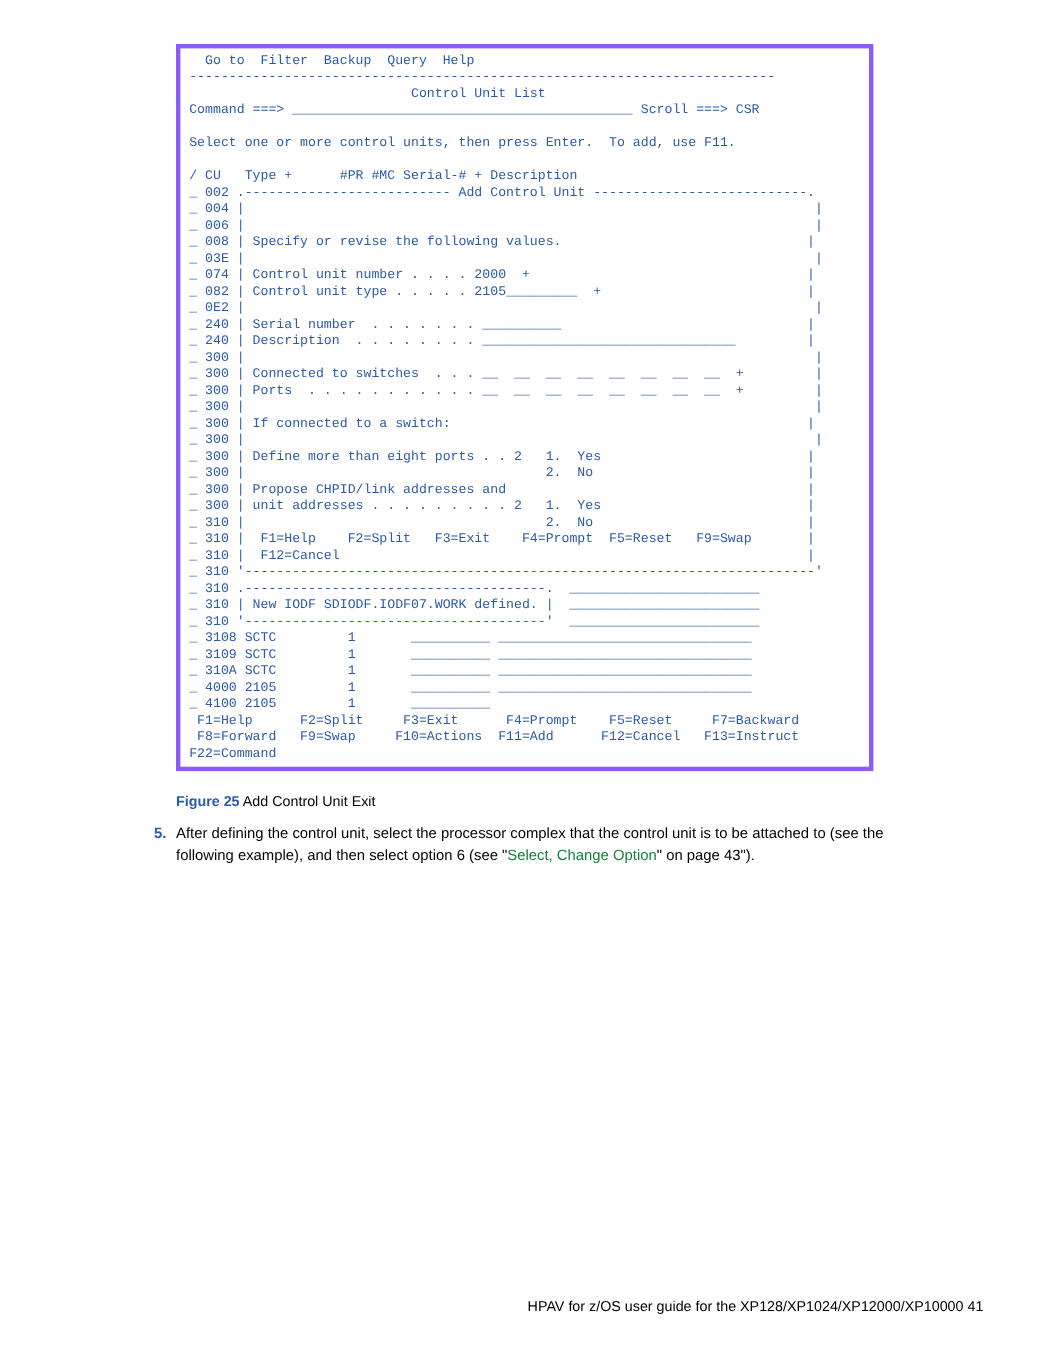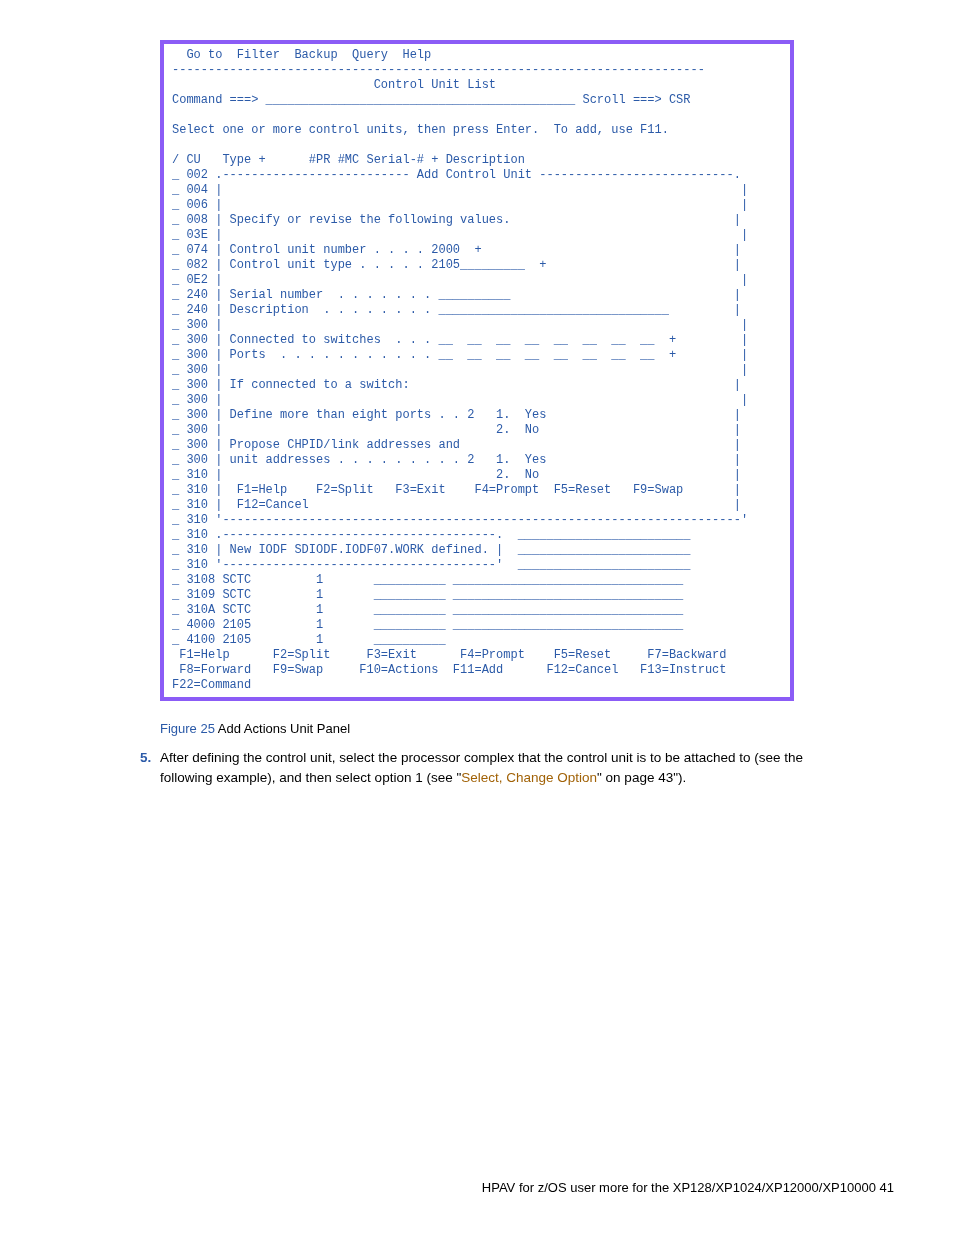--- a/index.html
+++ b/index.html
@@ -26,41 +26,41 @@
     color: #2b5aa8;
     margin-left: 100px;
   }
   .figure-caption {
     margin-left: 100px;
     margin-bottom: 12px;
     font-size: 13px;
   }
   .figure-caption .fig-label {
     color: #2b5aa8;
-    font-weight: normal;
+    font-weight: bold;
   }
   .step-row {
     margin-left: 80px;
     margin-right: 60px;
     display: flex;
     align-items: flex-start;
     font-size: 13.5px;
     line-height: 1.5;
   }
   .step-num {
     color: #2b5aa8;
     font-weight: bold;
     width: 20px;
     flex-shrink: 0;
   }
   .step-text {
     flex: 1;
   }
   .step-text a {
-    color: #a16207;
+    color: #15803d;
     text-decoration: none;
   }
   .footer {
     position: absolute;
     bottom: 40px;
     right: 60px;
     font-size: 13px;
     text-align: right;
   }
   .footer .pagenum {
@@ -108,26 +108,26 @@
 _ 3109 SCTC         1       __________ ________________________________
 _ 310A SCTC         1       __________ ________________________________
 _ 4000 2105         1       __________ ________________________________
 _ 4100 2105         1       __________
  F1=Help      F2=Split     F3=Exit      F4=Prompt    F5=Reset     F7=Backward
  F8=Forward   F9=Swap     F10=Actions  F11=Add      F12=Cancel   F13=Instruct
 F22=Command</span></div>
 
 <div class="figure-caption">
   <span class="fig-label">Figure 25</span>
-  <span>Add Actions Unit Panel</span>
+  <span>Add Control Unit Exit</span>
 </div>
 
 <div class="step-row">
   <div class="step-num">5.</div>
   <div class="step-text">
-    <span>After defining the control unit, select the processor complex that the control unit is to be attached to (see the following example), and then select option 1 (see "</span><a href="#">Select, Change Option</a><span>" on page 43").</span>
+    <span>After defining the control unit, select the processor complex that the control unit is to be attached to (see the following example), and then select option 6 (see "</span><a href="#">Select, Change Option</a><span>" on page 43").</span>
   </div>
 </div>
 
 <div class="footer">
-  <span>HPAV for z/OS user more for the XP128/XP1024/XP12000/XP10000</span>
+  <span>HPAV for z/OS user guide for the XP128/XP1024/XP12000/XP10000</span>
   <span class="pagenum">41</span>
 </div>
 
 </body></html>

